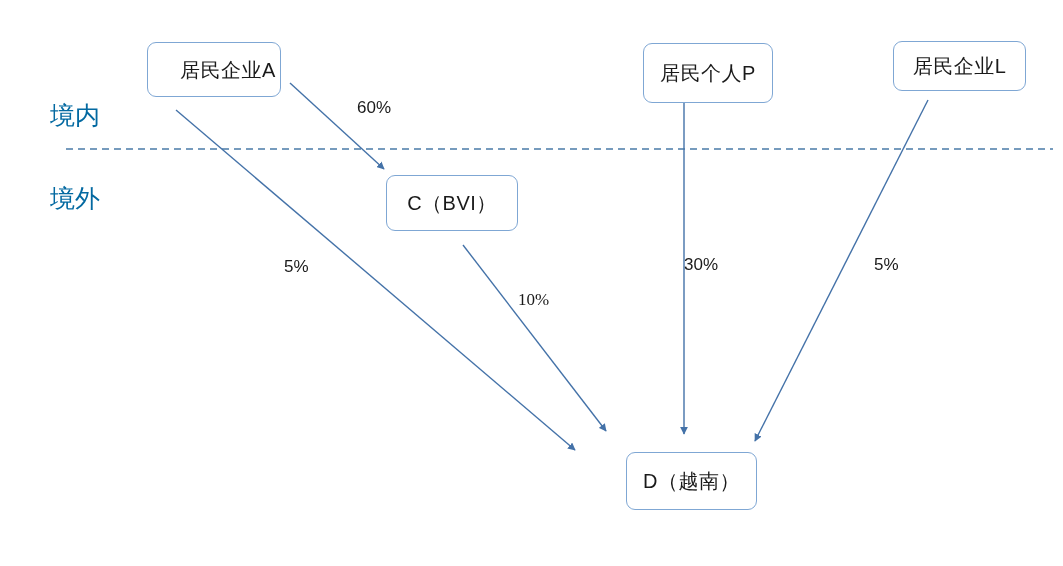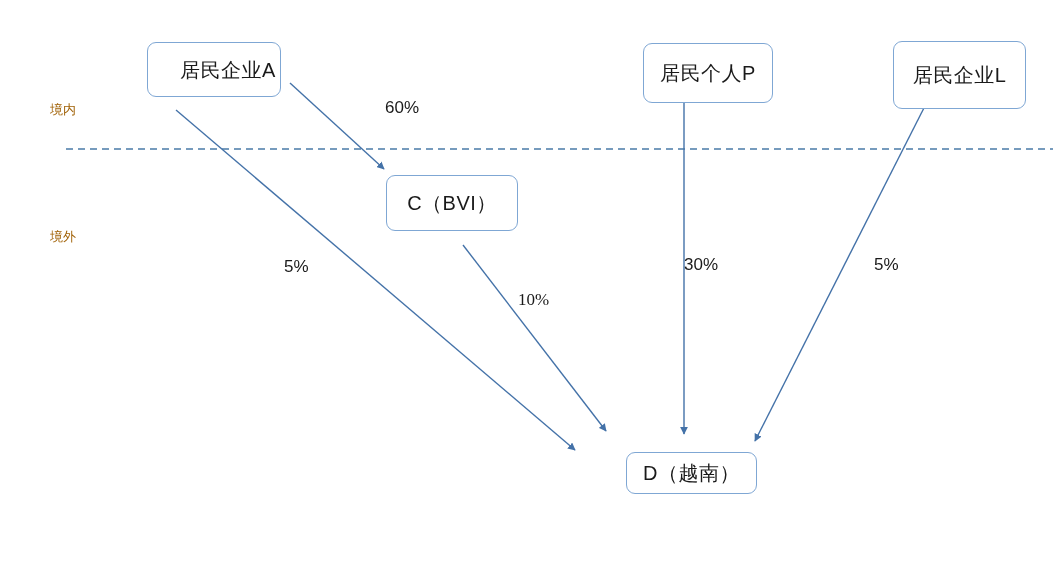--- a/index.html
+++ b/index.html
@@ -31,22 +31,22 @@
     align-items: center;
     justify-content: center;
     color: #1a1a1a;
     font-size: 20px;
     line-height: 1;
     letter-spacing: 0.5px;
     white-space: nowrap;
   }
   .zone-label {
     position: absolute;
-    color: #a16207;
-    font-size: 13px;
+    color: #0369a1;
+    font-size: 25px;
     line-height: 1;
     white-space: nowrap;
   }
   .edge-label {
     position: absolute;
     color: #1a1a1a;
     font-size: 17px;
     line-height: 1;
     white-space: nowrap;
   }
@@ -70,31 +70,31 @@
     <line x1="176" y1="110" x2="575" y2="450" stroke="#4472a8" stroke-width="1.4" marker-end="url(#arrowhead)"></line>
 
     <line x1="463" y1="245" x2="606" y2="431" stroke="#4472a8" stroke-width="1.4" marker-end="url(#arrowhead)"></line>
 
     <line x1="684" y1="103" x2="684" y2="434" stroke="#4472a8" stroke-width="1.4" marker-end="url(#arrowhead)"></line>
 
     <line x1="928" y1="100" x2="755" y2="441" stroke="#4472a8" stroke-width="1.4" marker-end="url(#arrowhead)"></line>
   </svg>
 
   <div class="zone-label" style="left:50px; top:103px;">境内</div>
-  <div class="zone-label" style="left:50px; top:186px;margin-top:44px;">境外</div>
+  <div class="zone-label" style="left:50px; top:186px;">境外</div>
 
   <div class="node" style="left:147px; top:42px; width:134px; height:55px;padding-left:28px;">居民企业A</div>
 
   <div class="node" style="left:619px; top:43px; width:130px; height:60px;margin-left:24px;">居民个人P</div>
 
-  <div class="node" style="left:893px; top:41px; width:133px; height:68px;">居民企业L</div>
+  <div class="node" style="left:893px; top:41px; width:133px; height:50px;">居民企业L</div>
 
   <div class="node" style="left:386px; top:175px; width:132px; height:56px;text-align:right;">C（BVI）</div>
 
-  <div class="node" style="left:626px; top:452px; width:131px; height:42px;">D（越南）</div>
+  <div class="node" style="left:626px; top:452px; width:131px; height:58px;">D（越南）</div>
 
-  <div class="edge-label" style="left:357px; top:99px;margin-left:28px;">60%</div>
+  <div class="edge-label" style="left:357px; top:99px;">60%</div>
   <div class="edge-label" style="left:284px; top:258px;">5%</div>
   <div class="edge-label" style="left:518px; top:291px;font-family:Liberation Serif, serif;">10%</div>
   <div class="edge-label" style="left:684px; top:256px;">30%</div>
   <div class="edge-label" style="left:874px; top:256px;">5%</div>
 
 </div>
 
 </body></html>

